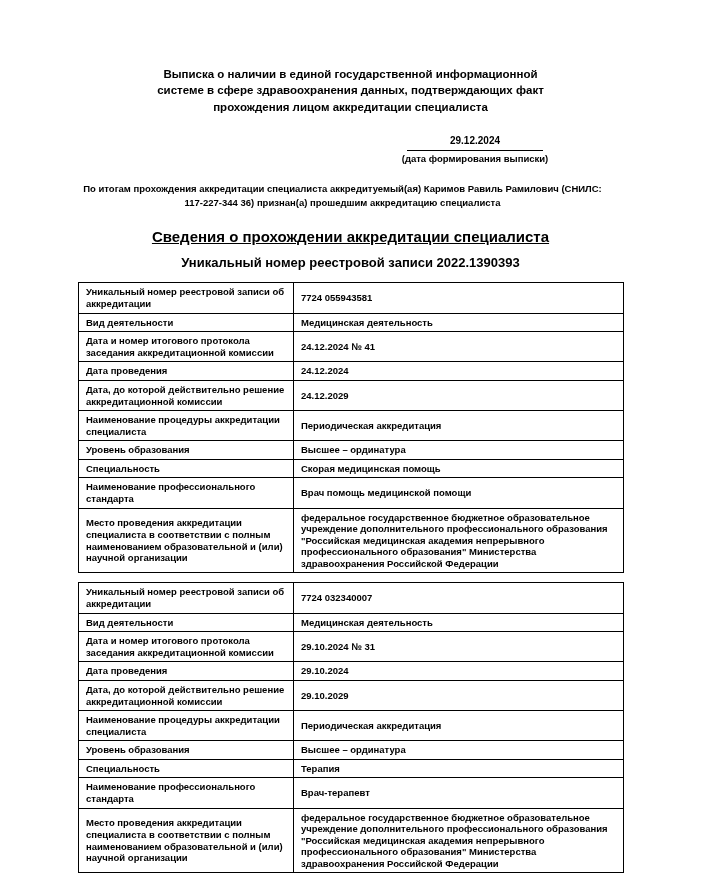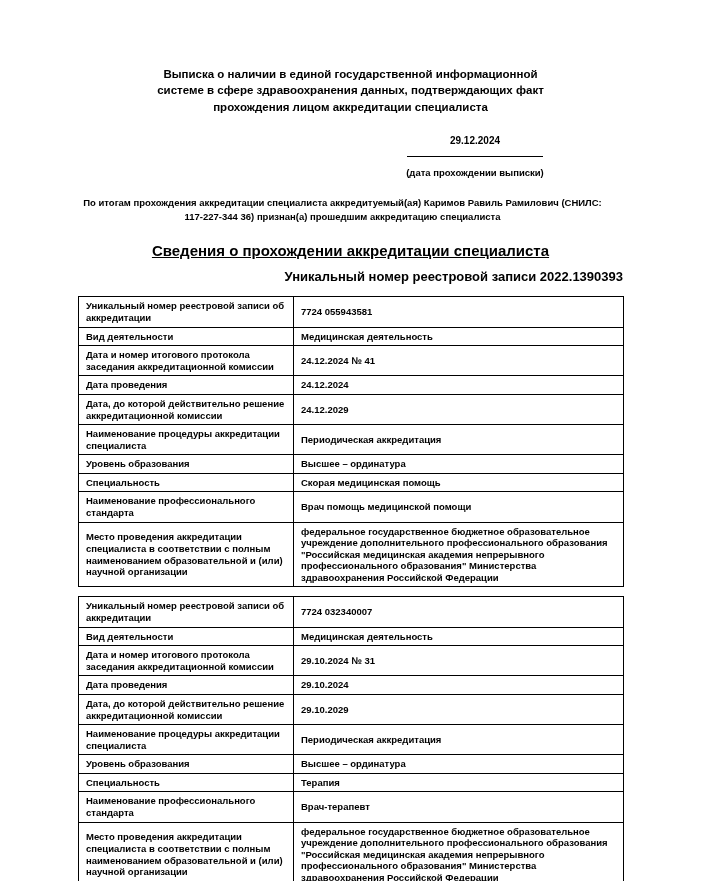--- a/index.html
+++ b/index.html
@@ -31,23 +31,23 @@
     font-weight: bold;
   }
   .date-block {
     width: 162px;
     margin: 20px 0 0 316px;
     text-align: center;
   }
   .date-value {
     display: block;
     width: 136px;
-    margin: 8px auto;
+    margin: 0 auto;
     font-size: 10px;
-    padding-bottom: 10px;
+    padding-bottom: 4px;
     border-bottom: 1.5px solid #000;
   }
   .date-caption {
     font-size: 9.5px;
     padding-top: 2px;
     white-space: nowrap;
   }
   .intro {
     margin: 18px 16px 0 0;
     font-size: 9.5px;
@@ -56,21 +56,21 @@
   }
   .section-heading {
     margin-top: 18px;
     font-size: 15px;
     text-align: center;
     text-decoration: underline;
   }
   .registry-heading {
     margin-top: 10px;
     font-size: 13px;
-    text-align: right;
+    text-align: center;
   }
   table.acc-table {
     width: 545px;
     border-collapse: collapse;
     table-layout: fixed;
     padding-left: 47px;
   }
   table.acc-table.first { margin-top: 12px; }
   table.acc-table.second { margin-top: 9px; }
   .acc-table td {
@@ -87,21 +87,21 @@
 </style>
 </head>
 <body>
 
 <div class="page">
 
   <div class="doc-title">Выписка о наличии в единой государственной информационной системе в сфере здравоохранения данных, подтверждающих факт прохождения лицом аккредитации специалиста</div>
 
   <div class="date-block">
     <span class="date-value">29.12.2024</span>
-    <div class="date-caption">(дата прохождении выписки)</div>
+    <div class="date-caption">(дата формирования выписки)</div>
   </div>
 
   <p class="intro">По итогам прохождения аккредитации специалиста аккредитуемый(ая) Каримов Равиль Рамилович (СНИЛС: 117-227-344 36) признан(а) прошедшим аккредитацию специалиста</p>
 
   <div class="section-heading">Сведения о прохождении аккредитации специалиста</div>
 
   <div class="registry-heading">Уникальный номер реестровой записи 2022.1390393</div>
 
   <table class="acc-table first">
     <colgroup>

